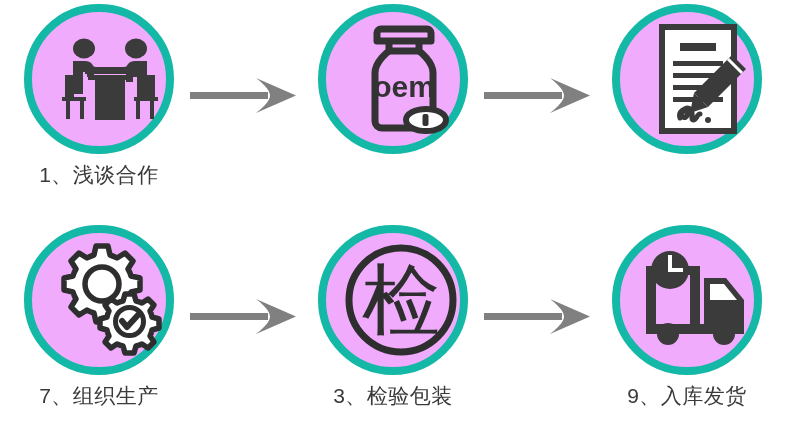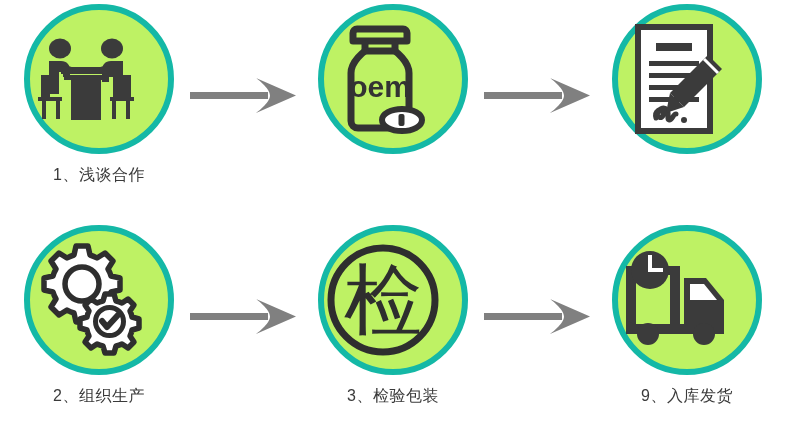--- a/index.html
+++ b/index.html
@@ -38,37 +38,37 @@
   .step-col-1 { left: 300px; }
   .step-col-2 { left: 594px; }
 
   .step-circle {
     position: absolute;
     left: 18px;
     top: 4px;
     width: 150px;
     height: 150px;
     border-radius: 50%;
-    border: 6px solid #14b8a6;
+    border: 8px solid #14b8a6;
     box-sizing: border-box;
-    background: #bef264;
+    background: #f0abfc;
     display: flex;
     align-items: center;
-    justify-content: flex-start;
+    justify-content: flex-end;
   }
   .step-circle svg {
     display: block;
   }
   .step-label {
     position: absolute;
     left: 0;
     top: 162px;
     width: 186px;
     text-align: center;
-    font-size: 16px;
+    font-size: 21px;
     color: #3a3a3a;
     letter-spacing: 0.5px;
     line-height: 26px;
     white-space: nowrap;
     font-family: "Liberation Sans", "DejaVu Sans", sans-serif;
   }
 
   .arrow {
     position: absolute;
     top: 74px;
@@ -199,21 +199,21 @@
             <circle cx="52" cy="42" r="17" fill="#ffffff" stroke="#2e2e2e" stroke-width="5.5"></circle>
           </g>
 
           <g>
             <path d="M75 52 h9 l2 7 a22 22 0 0 1 6 2 l6 -4 l6 6 l-4 6 a22 22 0 0 1 2 6 l7 2 v9 l-7 2 a22 22 0 0 1 -2 6 l4 6 l-6 6 l-6 -4 a22 22 0 0 1 -6 2 l-2 7 h-9 l-2 -7 a22 22 0 0 1 -6 -2 l-6 4 l-6 -6 l4 -6 a22 22 0 0 1 -2 -6 l-7 -2 v-9 l7 -2 a22 22 0 0 1 2 -6 l-4 -6 l6 -6 l6 4 a22 22 0 0 1 6 -2 z" fill="#ffffff" stroke="#2e2e2e" stroke-width="5.5" stroke-linejoin="round"></path>
             <circle cx="79.5" cy="79.5" r="14" fill="#ffffff" stroke="#2e2e2e" stroke-width="5"></circle>
             <path d="M72 79 l5 6 l11 -12" fill="none" stroke="#2e2e2e" stroke-width="6" stroke-linecap="round" stroke-linejoin="round"></path>
           </g>
         </svg>
       </div>
-      <div class="step-label">2、组织生产</div>
+      <div class="step-label">7、组织生产</div>
     </div>
 
     <div class="arrow arrow-a">
       <svg width="108" height="44" viewBox="0 0 108 44">
         <rect x="0" y="18" width="78" height="7" fill="#808080"></rect>
         <path d="M66 4 L106 21.5 L66 39 C66 39 80 29 80 21.5 C80 14 66 4 66 4 Z" fill="#808080"></path>
       </svg>
     </div>
 
     <div class="step step-col-1">

